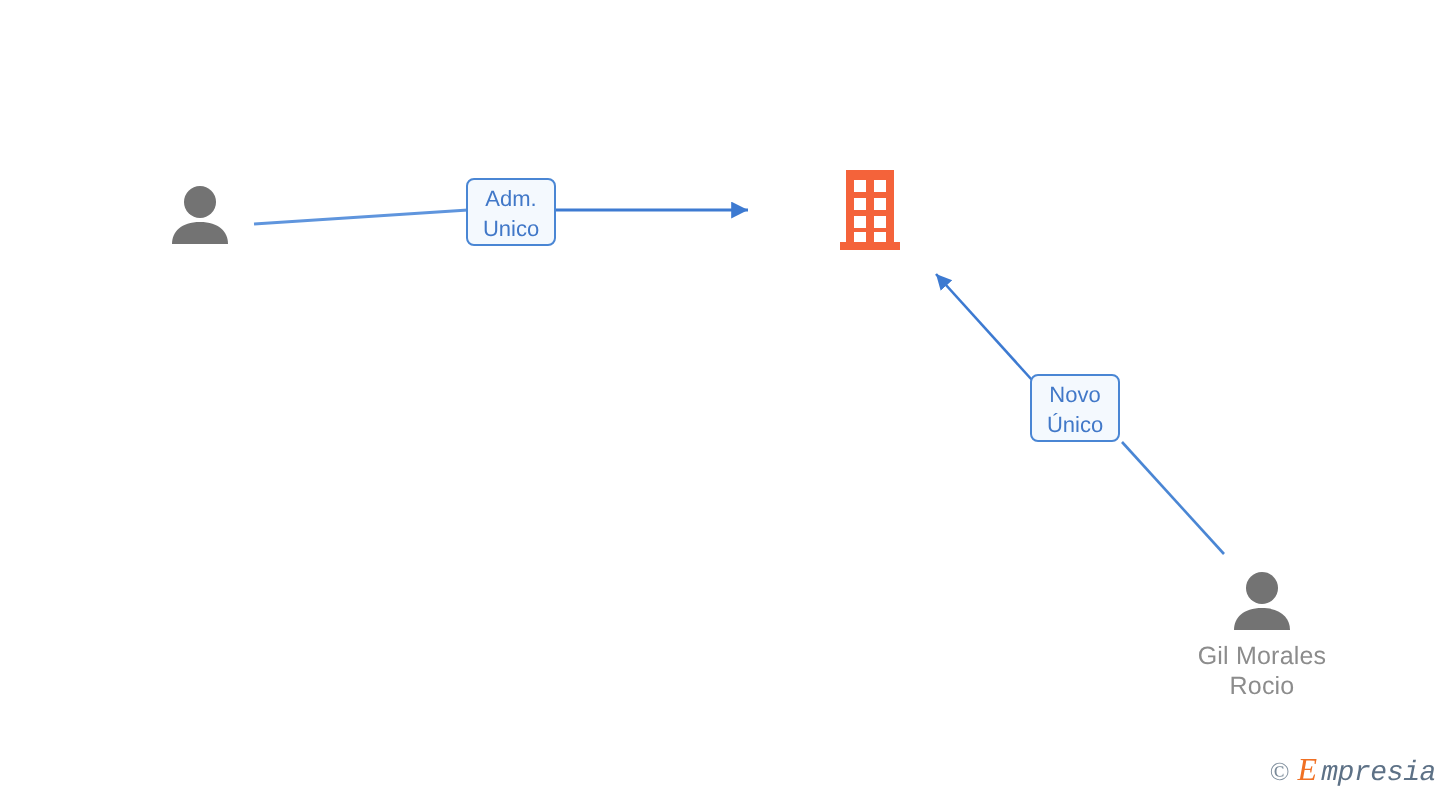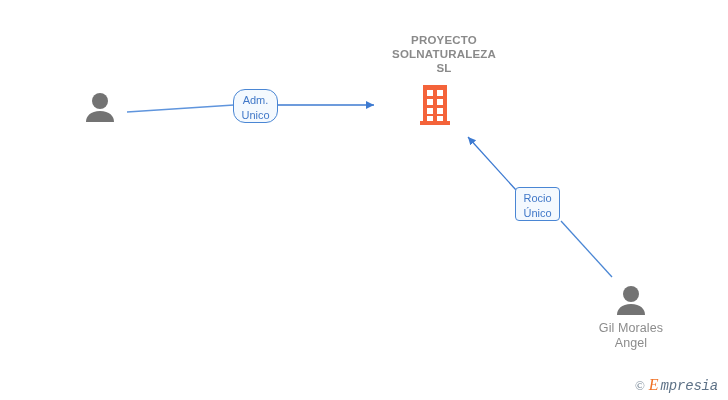--- a/index.html
+++ b/index.html
@@ -130,58 +130,55 @@
   </svg>
 
 
   <div class="person-icon" style="left: 83px; top: 92px;">
     <svg viewBox="0 0 34 30" xmlns="http://www.w3.org/2000/svg">
       <circle cx="17" cy="9" r="8" fill="#737373"></circle>
       <path d="M17,19 C7.5,19 3,24 3,30 L31,30 C31,24 26.5,19 17,19 Z" fill="#737373"></path>
     </svg>
   </div>
 
-  <div class="rel-box" style="left: 233px; top: 89px; width: 45px; height: 34px; border-radius: 12px;">Adm.
+  <div class="rel-box" style="left: 233px; top: 89px; width: 45px; height: 34px;">Adm.
 Unico</div>
 
-  <div class="company-title" style="left: 374px; top: 33px; width: 140px;">PROYECTO
-SOLNATURALEZA
-SL</div>
 
   <div class="building-icon" style="left: 419px; top: 84px;">
     <svg viewBox="0 0 32 42" xmlns="http://www.w3.org/2000/svg">
 
       <rect x="4" y="1" width="24" height="36" fill="#f4633a"></rect>
 
       <rect x="1" y="37" width="30" height="4" fill="#f4633a"></rect>
 
       <rect x="8" y="6" width="6" height="6" fill="#ffffff"></rect>
       <rect x="18" y="6" width="6" height="6" fill="#ffffff"></rect>
       <rect x="8" y="15" width="6" height="6" fill="#ffffff"></rect>
       <rect x="18" y="15" width="6" height="6" fill="#ffffff"></rect>
       <rect x="8" y="24" width="6" height="6" fill="#ffffff"></rect>
       <rect x="18" y="24" width="6" height="6" fill="#ffffff"></rect>
 
       <rect x="8" y="32" width="6" height="5" fill="#ffffff"></rect>
       <rect x="18" y="32" width="6" height="5" fill="#ffffff"></rect>
     </svg>
   </div>
 
-  <div class="rel-box" style="left: 515px; top: 187px; width: 45px; height: 34px;">Rocio
+  <div class="rel-box" style="left: 515px; top: 187px; width: 45px; height: 34px;">Novo
 Único</div>
 
   <div class="person-icon" style="left: 614px; top: 285px;">
     <svg viewBox="0 0 34 30" xmlns="http://www.w3.org/2000/svg">
       <circle cx="17" cy="9" r="8" fill="#737373"></circle>
       <path d="M17,19 C7.5,19 3,24 3,30 L31,30 C31,24 26.5,19 17,19 Z" fill="#737373"></path>
     </svg>
   </div>
 
   <div class="person-label" style="left: 571px; top: 321px; width: 120px;">Gil Morales
-Angel</div>
+Rocio</div>
 
   <div class="watermark">
     <span class="wm-c">©</span>
     <span class="wm-e">E</span>
     <span class="wm-rest">mpresia</span>
   </div>
 
 </div>
 
 </body></html>

